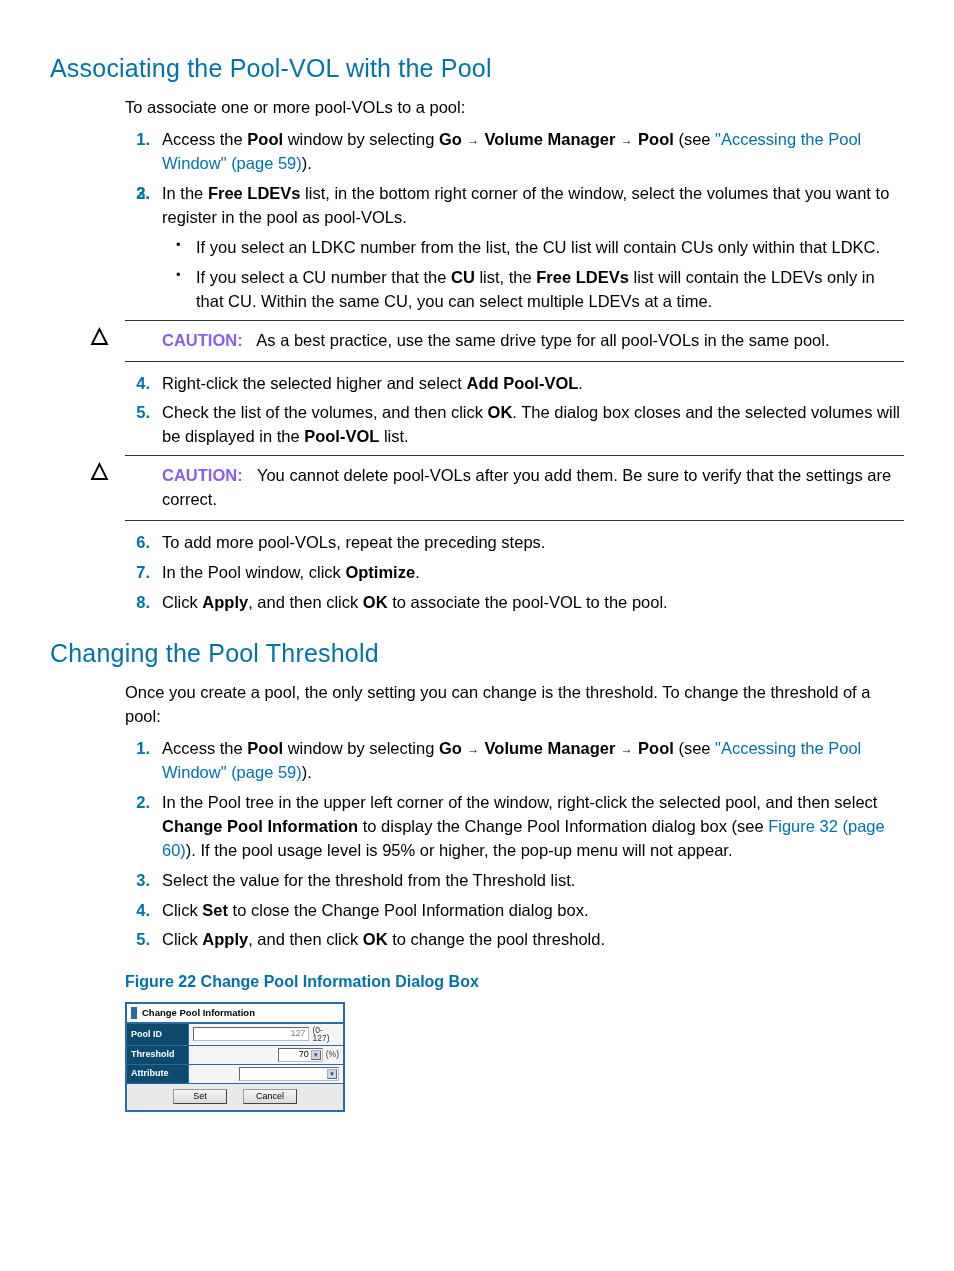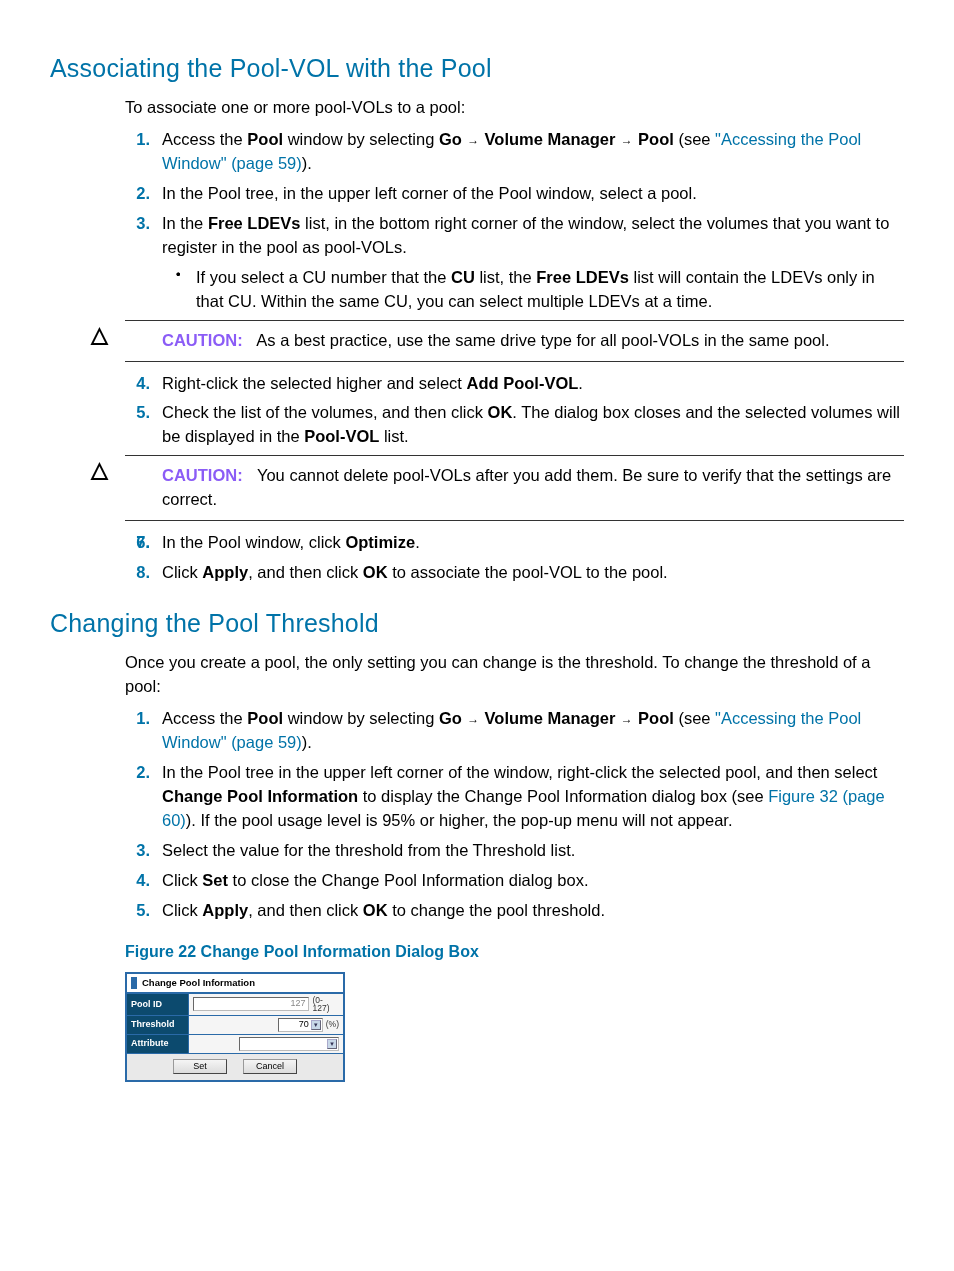--- a/index.html
+++ b/index.html
@@ -168,28 +168,28 @@
 <h2 class="sect">Associating the Pool-VOL with the Pool</h2>
 <p class="intro">To associate one or more pool-VOLs to a pool:</p>
 
 <ol>
   <li>
     <span class="num">1.</span>
     <span>Access the </span><span class="bold">Pool</span><span> window by selecting </span><span class="bold">Go</span><span class="arrow-icon"> → </span><span class="bold">Volume Manager</span><span class="arrow-icon"> → </span><span class="bold">Pool</span><span> (see </span><span class="link">"Accessing the Pool Window" (page 59)</span><span>).</span>
   </li>
   <li>
     <span class="num">2.</span>
-    <span>In the Pool tree, in the upper left corner of the Pool window, select a pool.</span>
   </li>
   <li>
     <span class="num">3.</span>
     <span>In the </span><span class="bold">Free LDEVs</span><span> list, in the bottom right corner of the window, select the volumes that you want to register in the pool as pool-VOLs.</span>
     <ul class="sub">
       <li>
         <span class="bullet">•</span>
+        <span>If you select an LDKC number from the list, the CU list will contain CUs only within that LDKC.</span>
       </li>
       <li>
         <span class="bullet">•</span>
         <span>If you select a CU number that the </span><span class="bold">CU</span><span> list, the </span><span class="bold">Free LDEVs</span><span> list will contain the LDEVs only in that CU. Within the same CU, you can select multiple LDEVs at a time.</span>
       </li>
     </ul>
   </li>
 </ol>
 
 <div class="caution">
@@ -211,20 +211,21 @@
 
 <div class="caution">
   <span class="tri">△</span>
   <span class="label">CAUTION:</span>
   <span>You cannot delete pool-VOLs after you add them. Be sure to verify that the settings are correct.</span>
 </div>
 
 <ol>
   <li>
     <span class="num">6.</span>
+    <span>To add more pool-VOLs, repeat the preceding steps.</span>
   </li>
   <li>
     <span class="num">7.</span>
     <span>In the Pool window, click </span><span class="bold">Optimize</span><span>.</span>
   </li>
   <li>
     <span class="num">8.</span>
     <span>Click </span><span class="bold">Apply</span><span>, and then click </span><span class="bold">OK</span><span> to associate the pool-VOL to the pool.</span>
   </li>
 </ol>

